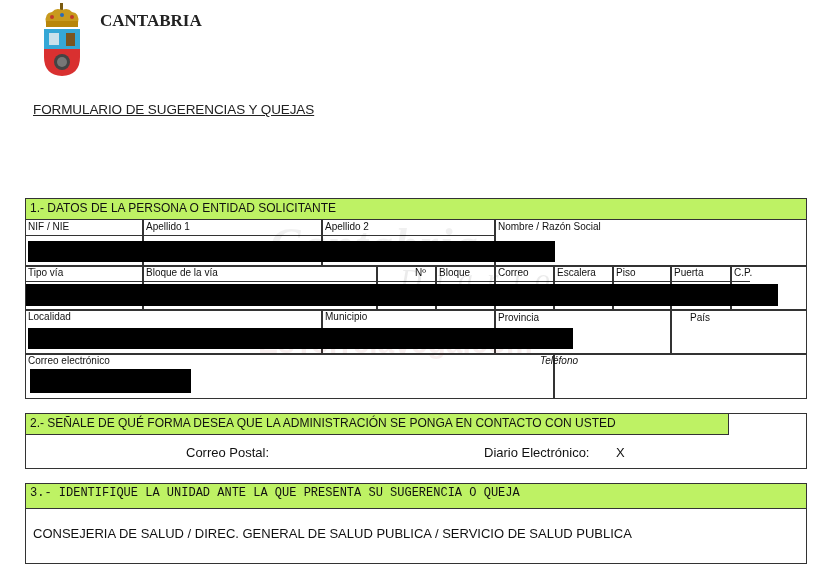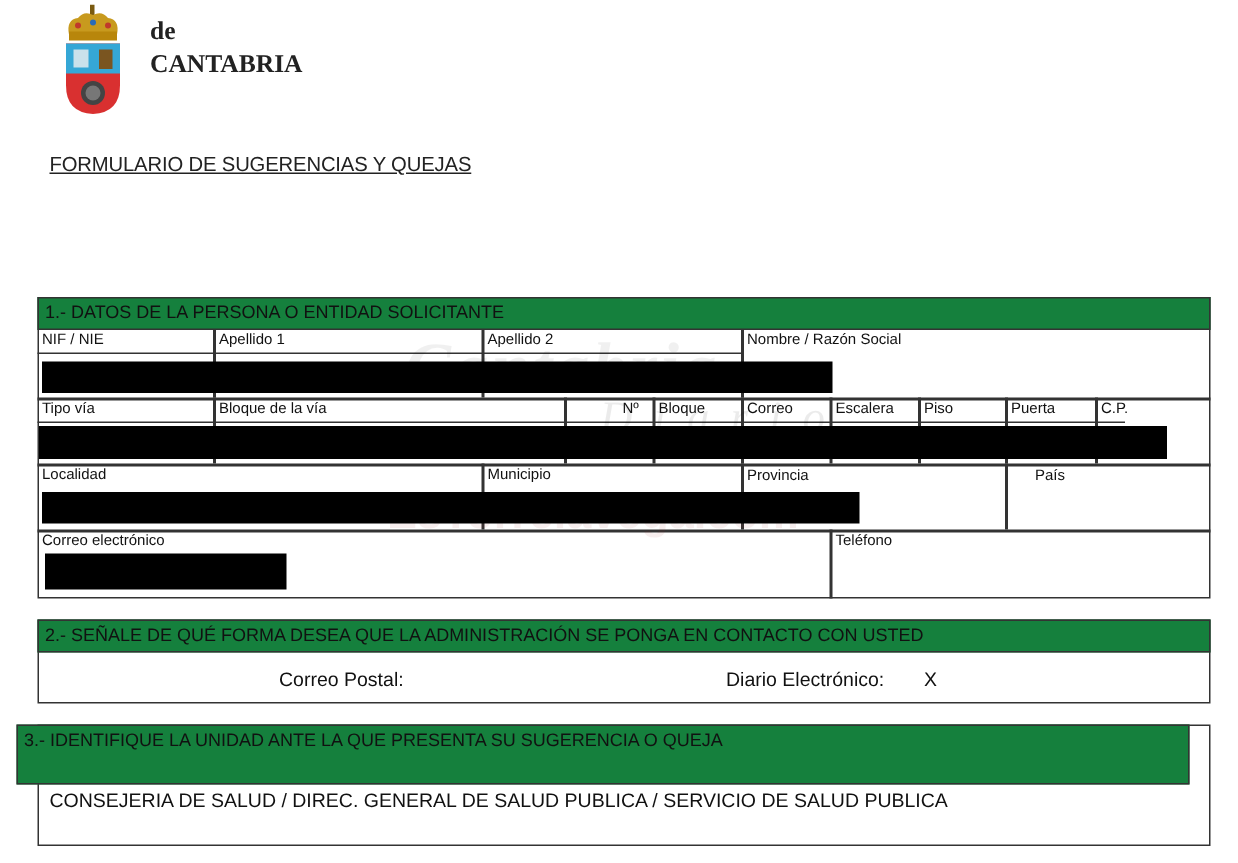--- a/index.html
+++ b/index.html
@@ -1,21 +1,21 @@
 <!DOCTYPE html>
 <html><head>
   <meta charset="utf-8">
   <style>
     html, body { margin:0; padding:0; background:#fff; }
     body { width:825px; height:575px; position:relative; overflow:hidden; font-family:"Liberation Sans", sans-serif; color:#111; }
     .logo { position:absolute; left:40px; top:3px; width:44px; height:74px; }
     .org { position:absolute; left:100px; top:10px; font-family:"Liberation Serif", serif; font-weight:bold; font-size:17px; line-height:22px; color:#222; }
     .doc-title { position:absolute; left:33px; top:102px; font-size:13.5px; text-decoration:underline; color:#222; letter-spacing:-0.1px; }
     .box { position:absolute; border:1.5px solid #333; box-sizing:border-box; background:#fff; }
-    .hdr { position:absolute; background:#15803d; border:1.5px solid #333; box-sizing:border-box; font-size:12px; padding-left:4px; line-height:18px; color:#111; }
+    .hdr { position:absolute; background:#bef264; border:1.5px solid #333; box-sizing:border-box; font-size:12px; padding-left:4px; line-height:18px; color:#111; }
     .vl { position:absolute; width:1.5px; background:#333; }
     .hl { position:absolute; height:1.5px; background:#333; }
     .lbl { position:absolute; font-size:10px; color:#111; }
     .red { position:absolute; background:#000; }
     .wm1 { position:absolute; left:270px; top:218px; font-family:"Liberation Serif", serif; font-style:italic; font-weight:bold; font-size:46px; color:rgba(0,0,0,0.06); letter-spacing:2px; }
     .wm2 { position:absolute; left:400px; top:262px; font-family:"Liberation Serif", serif; font-style:italic; font-size:30px; color:rgba(0,0,0,0.08); letter-spacing:14px; }
     .wm3 { position:absolute; left:258px; top:326px; font-weight:bold; font-size:30px; color:rgba(150,40,40,0.08); }
     .txt { position:absolute; font-size:13.5px; color:#111; }
   </style>
 </head>
@@ -30,21 +30,20 @@
     <circle cx="32" cy="14" r="2" fill="#c0392b"></circle>
   <path d="M4 26 L40 26 L40 54 Q40 72 22 73 Q4 72 4 54 Z" fill="#d93030"></path>
   <rect x="4" y="26" width="36" height="20" fill="#35a7d6"></rect>
   <rect x="9" y="30" width="10" height="12" fill="#f0f0f0" opacity="0.8"></rect>
   <rect x="26" y="30" width="9" height="13" fill="#7a5520"></rect>
   <circle cx="22" cy="59" r="8" fill="#444"></circle>
   <circle cx="22" cy="59" r="5" fill="#777"></circle>
 </svg>
 
 <div class="org">
-  <div>de</div>
   <div>CANTABRIA</div>
 </div>
 
 <div class="doc-title">FORMULARIO DE SUGERENCIAS Y QUEJAS</div>
 
 <div class="box" style="left:25px; top:198px; width:782px; height:201px;"></div>
 <div class="hdr" style="left:25px; top:198px; width:782px; height:22px;">1.- DATOS DE LA PERSONA O ENTIDAD SOLICITANTE</div>
 
 <div class="hl" style="left:25px; top:265px; width:782px;"></div>
 <div class="hl" style="left:25px; top:309px; width:782px;"></div>
@@ -94,25 +93,25 @@
 <div class="lbl" style="left:734px; top:267px;">C.P.</div>
 <div class="red" style="left:26px; top:284px; width:752px; height:22px;"></div>
 
 <div class="lbl" style="left:28px; top:311px;">Localidad</div>
 <div class="lbl" style="left:325px; top:311px;">Municipio</div>
 <div class="lbl" style="left:498px; top:312px;">Provincia</div>
 <div class="lbl" style="left:675px; top:312px;padding-left:15px;">País</div>
 <div class="red" style="left:28px; top:328px; width:545px; height:21px;"></div>
 
 <div class="lbl" style="left:28px; top:355px;">Correo electrónico</div>
-<div class="lbl" style="left:557px; top:355px;">Teléfono</div>
+<div class="lbl" style="left:540px; top:355px;font-style:italic;">Teléfono</div>
 <div class="red" style="left:30px; top:369px; width:161px; height:24px;"></div>
 
 <div class="box" style="left:25px; top:413px; width:782px; height:56px;"></div>
-<div class="hdr" style="left:25px; top:413px; width:782px; height:22px; font-size:12px;">2.- SEÑALE DE QUÉ FORMA DESEA QUE LA ADMINISTRACIÓN SE PONGA EN CONTACTO CON USTED</div>
+<div class="hdr" style="left:25px; top:413px; width:704px; height:22px; font-size:12px;">2.- SEÑALE DE QUÉ FORMA DESEA QUE LA ADMINISTRACIÓN SE PONGA EN CONTACTO CON USTED</div>
 <div class="txt" style="left:186px; top:445px; font-size:13px;">Correo Postal:</div>
 <div class="txt" style="left:282px; top:445px; font-size:13px;"></div>
 <div class="txt" style="left:484px; top:445px; font-size:13px;">Diario Electrónico:</div>
 <div class="txt" style="left:616px; top:445px; font-size:13px;">X</div>
 
 <div class="box" style="left:25px; top:483px; width:782px; height:81px;"></div>
-<div class="hdr" style="left:11px; top:483px; width:782px; height:40px;">3.- IDENTIFIQUE LA UNIDAD ANTE LA QUE PRESENTA SU SUGERENCIA O QUEJA</div>
+<div class="hdr" style="left:25px; top:483px; width:782px; height:26px;font-family:Liberation Mono, monospace;">3.- IDENTIFIQUE LA UNIDAD ANTE LA QUE PRESENTA SU SUGERENCIA O QUEJA</div>
 <div class="txt" style="left:33px; top:526px; font-size:13px;">CONSEJERIA DE SALUD / DIREC. GENERAL DE SALUD PUBLICA / SERVICIO DE SALUD PUBLICA</div>
 
 </body></html>

